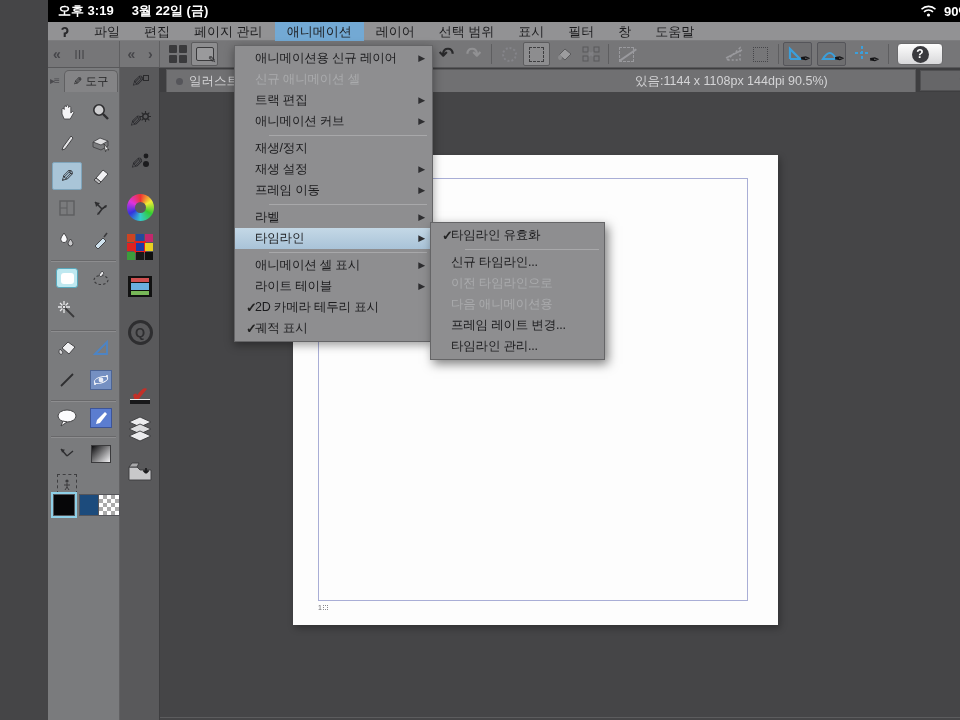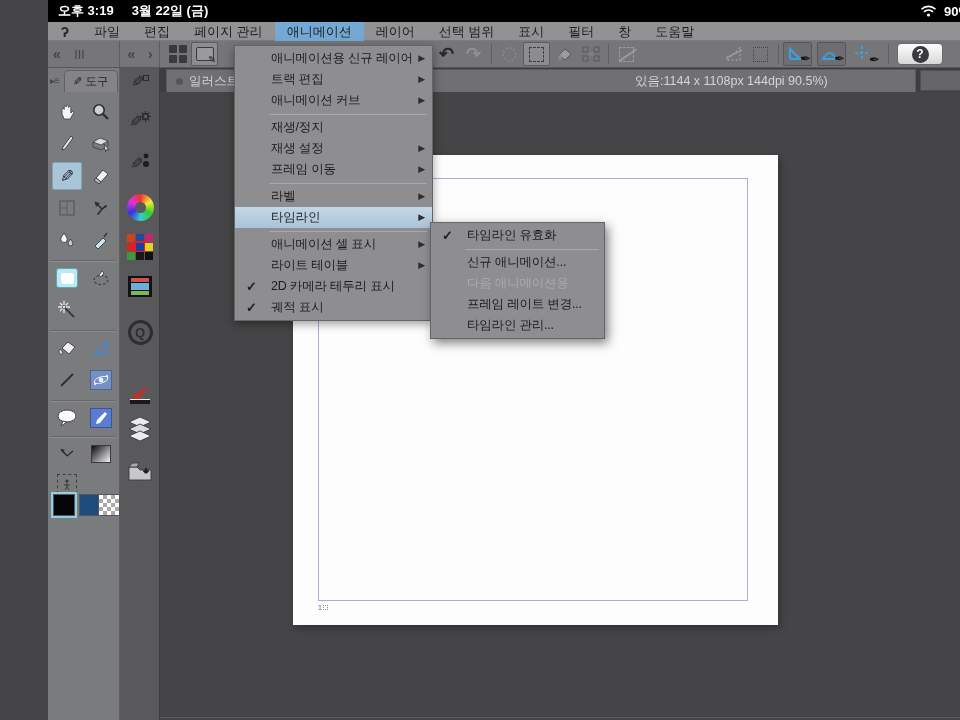--- a/index.html
+++ b/index.html
@@ -98,21 +98,21 @@
     box-shadow:2px 3px 7px rgba(0,0,0,.3); }
   #guide { position:absolute; left:25px; top:23px; width:430px; height:423px; border:1px solid #a9aed6; }
   #pageno { position:absolute; left:25px; top:449px; font-size:7px; color:#6a6a6e; display:flex; gap:1px; align-items:center; }
   #pageno .mini { width:5px; height:5px; border:1px dotted #8a8a8e; }
   #bottomline { position:absolute; left:0; bottom:2px; width:848px; height:1px; background:#5c5c5e; }
 
   
   .menu { background:#8e8e90; border:1px solid #656567; font-size:12.5px; color:#1b1b1d; padding:2px 0; }
   #anim-menu { left:186px; top:45px; width:199px; z-index:50; box-shadow:0 3px 9px rgba(0,0,0,.38); }
   #tl-menu { left:382px; top:222px; width:175px; z-index:60; box-shadow:3px 4px 10px rgba(0,0,0,.5); }
-  .mi { position:relative; height:21px; line-height:21px; padding-left:36px; white-space:nowrap; letter-spacing:-.2px; }
+  .mi { position:relative; height:21px; line-height:21px; padding-left:20px; white-space:nowrap; letter-spacing:-.2px; }
   .mi .check { position:absolute; left:11px; top:0; font-size:13px; font-weight:bold; color:#222; }
   .mi .arrow { position:absolute; right:7px; top:0; font-size:9px; color:#2e2e30; }
   .mi.disabled { color:#aaabad; }
   .mi.hl { background:linear-gradient(#c4d8e6,#a9c3d8); }
   .msep { height:6px; position:relative; }
   .msep::after { content:""; position:absolute; left:34px; right:5px; top:3px; height:1px; background:#a8a8aa; }
   #tl-menu .msep::after { left:34px; }
 
   svg { display:block; }
 </style>
@@ -480,20 +480,23 @@
         <span class="mini"></span>
     </div>
   </div>
   <div id="bottomline"></div>
 </div>
 
 <div id="anim-menu" class="abs menu">
   <div class="mi">
     <span>애니메이션용 신규 레이어</span><span class="arrow">▶</span>
   </div>
+  <div class="mi disabled">
+    <span>신규 애니메이션 셀</span>
+  </div>
   <div class="mi">
     <span>트랙 편집</span><span class="arrow">▶</span>
   </div>
   <div class="mi">
     <span>애니메이션 커브</span><span class="arrow">▶</span>
   </div>
   <div class="msep"></div>
   <div class="mi">
     <span>재생/정지</span>
   </div>
@@ -527,21 +530,24 @@
   </div>
 </div>
 
 <div id="tl-menu" class="abs menu">
   <div class="mi">
     <span class="check">✓</span>
     <span>타임라인 유효화</span>
   </div>
   <div class="msep"></div>
   <div class="mi">
-    <span>신규 애니메이션...</span>
+    <span>신규 타임라인...</span>
+  </div>
+  <div class="mi disabled">
+    <span>이전 타임라인으로</span>
   </div>
   <div class="mi disabled">
     <span>다음 애니메이션용</span>
   </div>
   <div class="mi">
     <span>프레임 레이트 변경...</span>
   </div>
   <div class="mi">
     <span>타임라인 관리...</span>
   </div>

